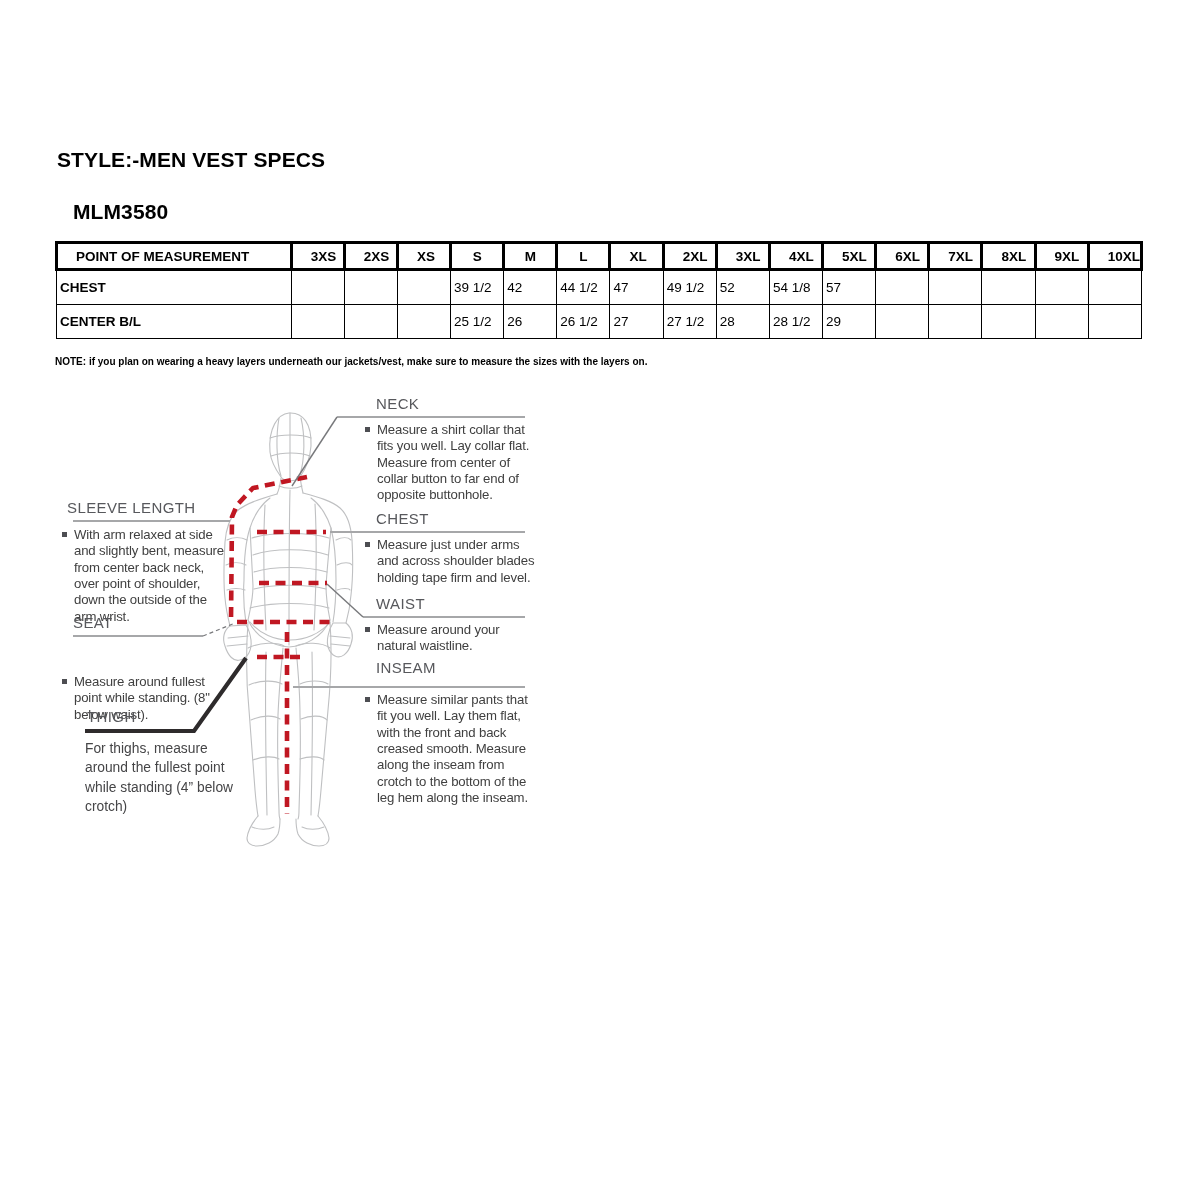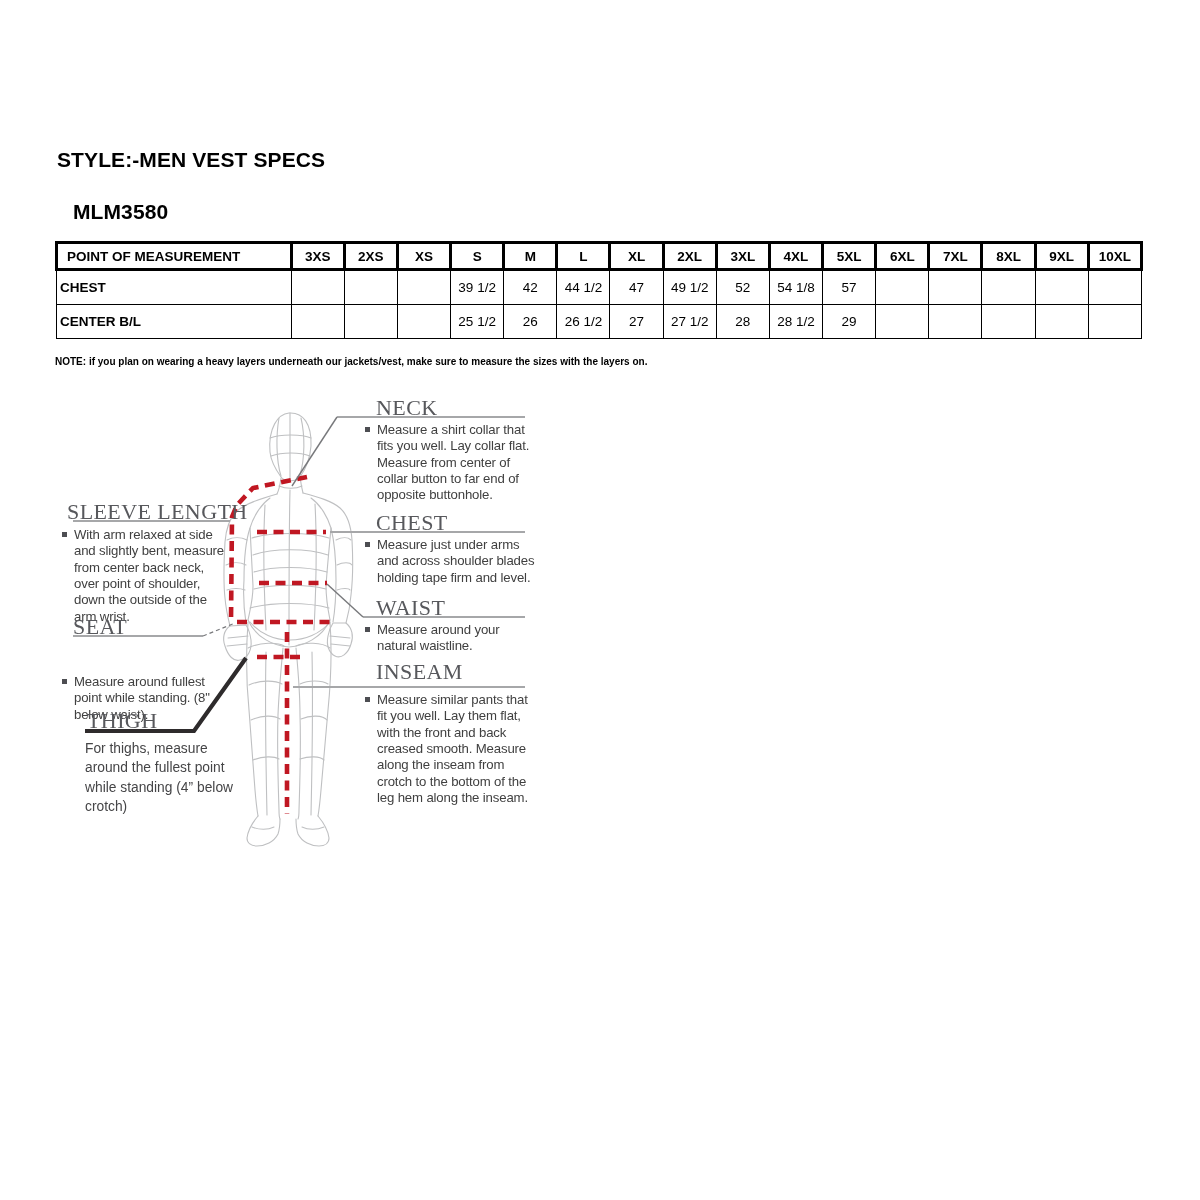--- a/index.html
+++ b/index.html
@@ -4,30 +4,30 @@
 <style>
   html,body{margin:0;padding:0;background:#ffffff;}
   body{width:1200px;height:1200px;position:relative;font-family:"Liberation Sans",sans-serif;color:#000;}
   .abs{position:absolute;}
 
   
   .doc-title{font-size:21px;font-weight:bold;letter-spacing:.1px;}
 
   
   table.size-chart{border-collapse:collapse;table-layout:fixed;width:1088px;}
-  table.size-chart th{border:3px solid #000;font-size:13.5px;font-weight:bold;height:24px;padding:0 9px;text-align:center;}
+  table.size-chart th{border:3px solid #000;font-size:13.5px;font-weight:bold;height:24px;padding:0 18px;text-align:center;}
   table.size-chart th.pom{text-align:left;}
-  table.size-chart td{border:1.6px solid #000;font-size:13.5px;height:33px;padding:0 3px;text-align:center;font-weight:normal;}
+  table.size-chart td{border:1.6px solid #000;font-size:13.5px;height:33px;padding:0 3px;font-weight:normal;}
   table.size-chart td.rowlabel{font-weight:bold;text-align:left;}
 
   .note-line{font-size:10px;font-weight:bold;}
 
   
   #guide{width:580px;height:480px;}
-  .mg-head{font-size:22px;color:#57585c;letter-spacing:.4px;font-weight:normal;font-family:Liberation Serif, serif;}
+  .mg-head{font-size:15px;color:#57585c;letter-spacing:.4px;font-weight:normal;}
   .mg-desc{display:flex;color:#404040;font-size:13.2px;line-height:1.24;letter-spacing:-.15px;}
   .mg-desc .sq{width:5px;height:5px;background:#4d4e52;margin:5px 7px 0 0;flex:0 0 5px;}
   .mg-desc.plain{color:#454547;font-size:13.8px;letter-spacing:0;line-height:1.4;}
   .w-right{width:164px;}
   .w-left{width:158px;}
 </style>
 </head>
 <body>
 
 <div class="abs doc-title" style="left:57px;top:148px;">STYLE:-MEN VEST SPECS</div>

